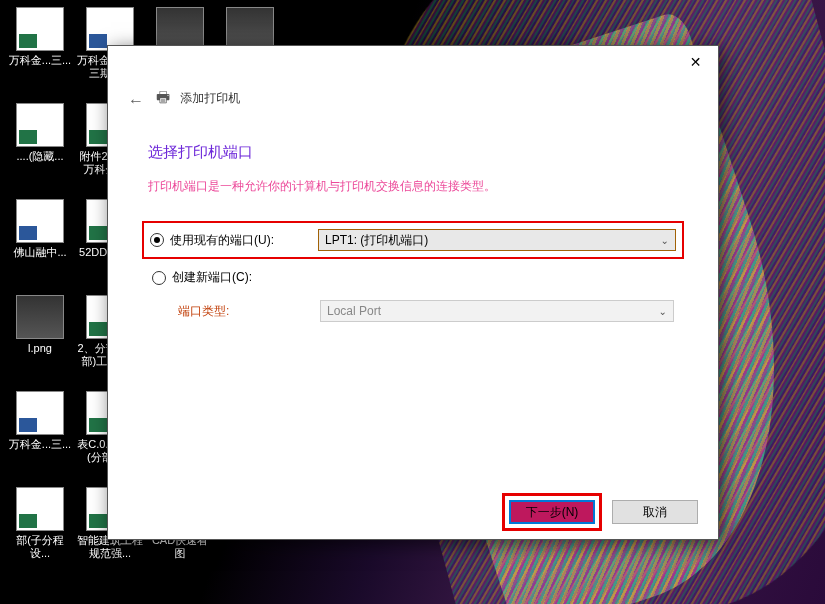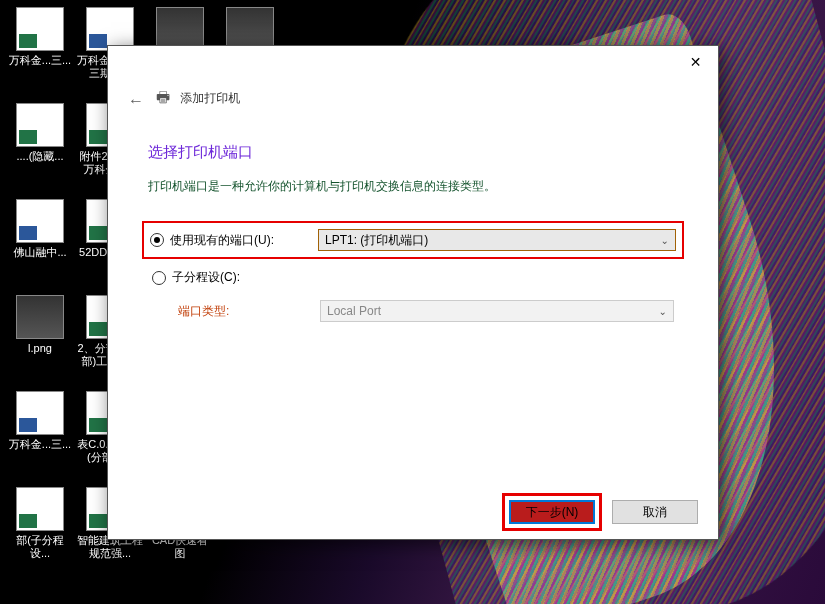--- a/index.html
+++ b/index.html
@@ -116,21 +116,21 @@
   .printer-icon { font-size: 15px; color: #555; }
   .content {
     flex: 1;
     padding: 0 40px 0 40px;
   }
   .heading {
     color: #6d28d9; font-size: 15px;
     margin: 18px 0 16px 0;
   }
   .desc {
-    font-size: 12px; color: #14532d;
+    font-size: 12px; color: #ec4899;
     margin-bottom: 26px;
   }
   .portrow {
     display: grid;
     grid-template-columns: 168px 1fr;
     align-items: center;
     margin: 6px 0;
     padding: 4px 4px;
   }
   .highlight {
@@ -174,21 +174,21 @@
   .btn {
     min-width: 86px; height: 24px;
     border: 1px solid #adadad;
     background: #e1e1e1;
     font-size: 12px;
     display: flex; align-items: center; justify-content: center;
     cursor: pointer;
   }
   .btn.primary {
     border: 2px solid #0078d7;
-    background: #b91c1c;
+    background: #be185d;
   }
   .btnwrap-highlight {
     border: 3px solid #e60000;
     padding: 4px;
   }
 </style>
 </head>
 <body>
 
 <div class="desktop">
@@ -294,21 +294,21 @@
       </label>
       <div class="combo">
         <span>LPT1: (打印机端口)</span>
         <span class="chev">⌄</span>
       </div>
     </div>
 
     <div class="portrow">
       <label class="radiolabel">
         <span class="radio"></span>
-        <span>子分程设(C):</span>
+        <span>创建新端口(C):</span>
       </label>
       <div></div>
     </div>
 
     <div class="portrow">
       <div class="radiolabel disabled-sub">端口类型:</div>
       <div class="combo disabled">
         <span>Local Port</span>
         <span class="chev">⌄</span>
       </div>

